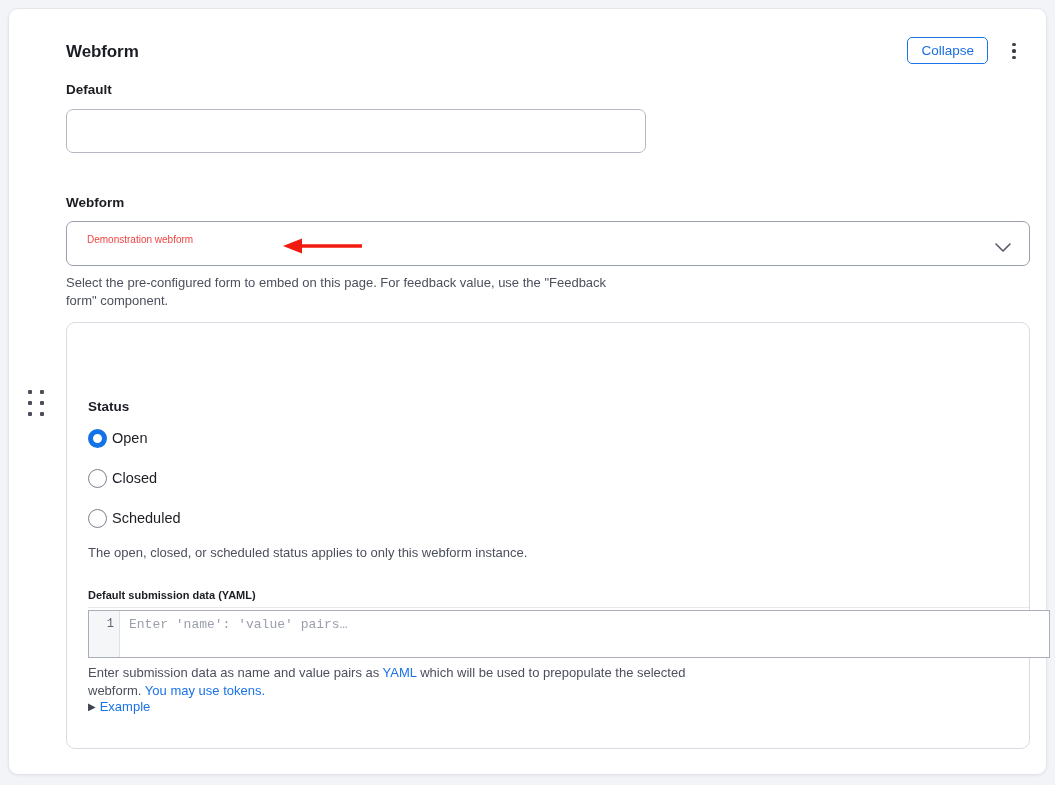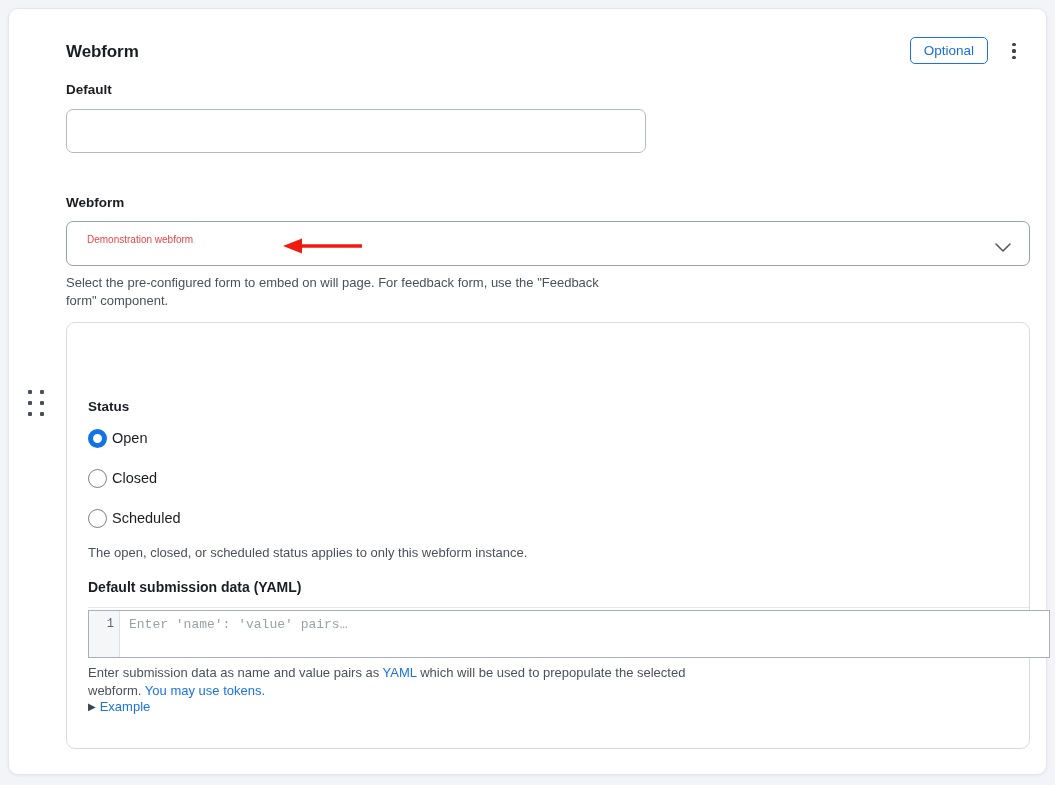--- a/index.html
+++ b/index.html
@@ -239,22 +239,22 @@
     color: #1b1d23;
   }
   #radio-open { top: 104px; }
   #radio-closed { top: 144px; }
   #radio-scheduled { top: 184px; }
 
   #status-help { left: 21px; top: 221px; width: 640px; }
 
   #yaml-label {
     left: 21px;
-    top: 256px;
-    font-size: 14px;
+    top: 266px;
+    font-size: 11px;
   }
   #yaml-label-rule {
     position: absolute;
     left: 21px;
     top: 284px;
     width: 941px;
     height: 1px;
     background: #e6e8ee;
   }
 
@@ -331,21 +331,21 @@
     <i></i>
     <i></i>
     <i></i>
     <i></i>
     <i></i>
     <i></i>
   </div>
 
   <div id="card-header">
     <div id="page-title">Webform</div>
-    <button id="collapse-button">Optional</button>
+    <button id="collapse-button">Collapse</button>
     <div id="kebab-menu">
       <i></i>
       <i></i>
       <i></i>
     </div>
   </div>
 
   <div class="field-label" id="subtitle-label">Default</div>
   <input id="subtitle-input" type="text" placeholder="" style="">
 
@@ -359,21 +359,21 @@
     </span>
   </div>
 
   <div id="annotation-arrow">
     <svg width="82" height="18" viewBox="0 0 82 18">
       <line x1="18" y1="9" x2="80" y2="9" stroke="#f01b0e" stroke-width="3.4"></line>
       <polygon points="1,9 20,1.5 20,16.5" fill="#f01b0e"></polygon>
     </svg>
   </div>
 
-  <div class="help-text" id="webform-help">Select the pre-configured form to embed on will page. For feedback form, use the "Feedback form" component.</div>
+  <div class="help-text" id="webform-help">Select the pre-configured form to embed on this page. For feedback value, use the "Feedback form" component.</div>
 
   <div id="settings-panel">
 
 
     <div class="field-label" id="status-label">Status</div>
 
     <div class="radio-row selected" id="radio-open">
       <span class="radio-mark"></span>
       <span class="radio-text">Open</span>
     </div>

